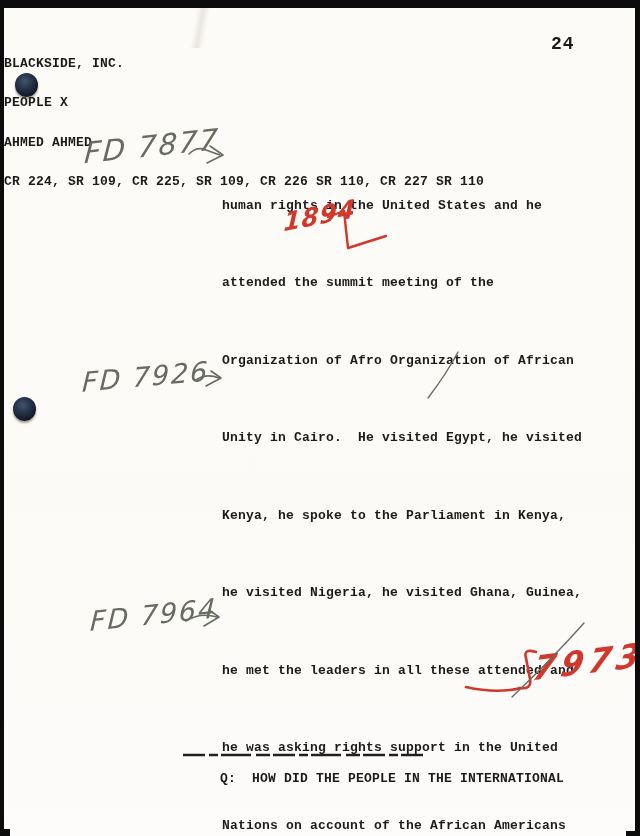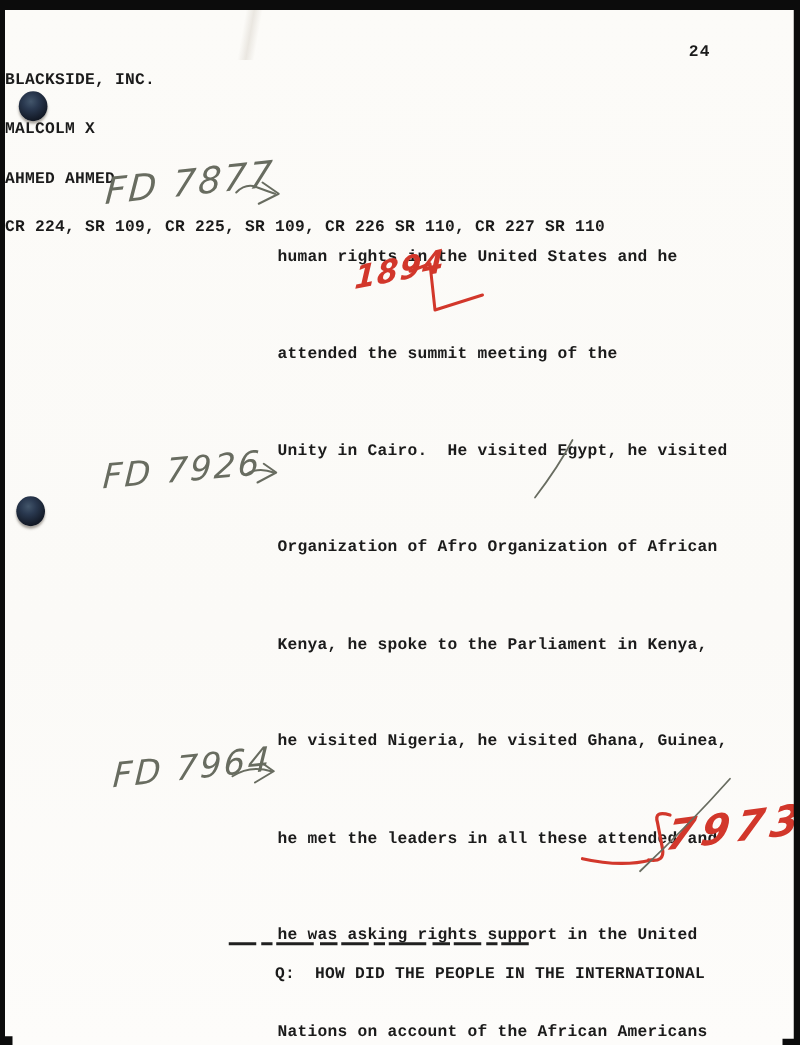--- a/index.html
+++ b/index.html
@@ -20,21 +20,21 @@
   .edge.corner-br { left:626px; top:831px; width:14px; height:5px; }
 
   .crease {
     position:absolute; left:170px; top:8px; width:60px; height:40px; z-index:1;
     background:linear-gradient(100deg, transparent 40%, rgba(180,170,155,.25) 50%, transparent 60%);
   }
 
   .typewriter { position:absolute; color:var(--ink); font-weight:700; white-space:pre; z-index:2; }
 
   .header-block { left:4px; top:31px; font-size:13px; line-height:13.1px; letter-spacing:.2px; }
-  .page-number { left:551px; top:34px; font-size:13px; letter-spacing:1px; }
+  .page-number { left:551px; top:34px; font-size:18px; letter-spacing:1px; }
 
   .body-block { left:222px; top:141px; font-size:13px; line-height:25.85px; letter-spacing:.2px; }
   .question-block { left:220px; top:705px; font-size:13px; line-height:29.5px; letter-spacing:.2px; }
 
   .hand { position:absolute; z-index:3; font-family:"DejaVu Sans", sans-serif; font-style:italic; white-space:nowrap; }
   .pencil { color:var(--pencil); }
   .red-ink { color:var(--red); }
 
   .fd-7877 { left:84px; top:129px; font-size:29px; letter-spacing:2px; transform:rotate(-6deg) skewX(-10deg); }
   .fd-7926 { left:82px; top:361px; font-size:27px; letter-spacing:2px; transform:rotate(-5deg) skewX(-8deg); }
@@ -57,31 +57,31 @@
 </style>
 </head>
 <body>
 
 <div class="scan">
 
   <div class="crease"></div>
 
   <div class="typewriter header-block">
     <div>BLACKSIDE, INC.</div>
-    <div>MALCOLM X</div>
+    <div>PEOPLE X</div>
     <div>AHMED AHMED</div>
     <div>CR 224, SR 109, CR 225, SR 109, CR 226 SR 110, CR 227 SR 110</div>
   </div>
   <div class="typewriter page-number">24</div>
 
   <div class="typewriter body-block">
     <div>human rights in the United States and he</div>
     <div>attended the summit meeting of the</div>
+    <div>Organization of Afro Organization of African</div>
     <div>Unity in Cairo.  He visited Egypt, he visited</div>
-    <div>Organization of Afro Organization of African</div>
     <div>Kenya, he spoke to the Parliament in Kenya,</div>
     <div>he visited Nigeria, he visited Ghana, Guinea,</div>
     <div>he met the leaders in all these attended and</div>
     <div>he was asking rights support in the United</div>
     <div>Nations on account of the African Americans</div>
     
     
     
     
     

